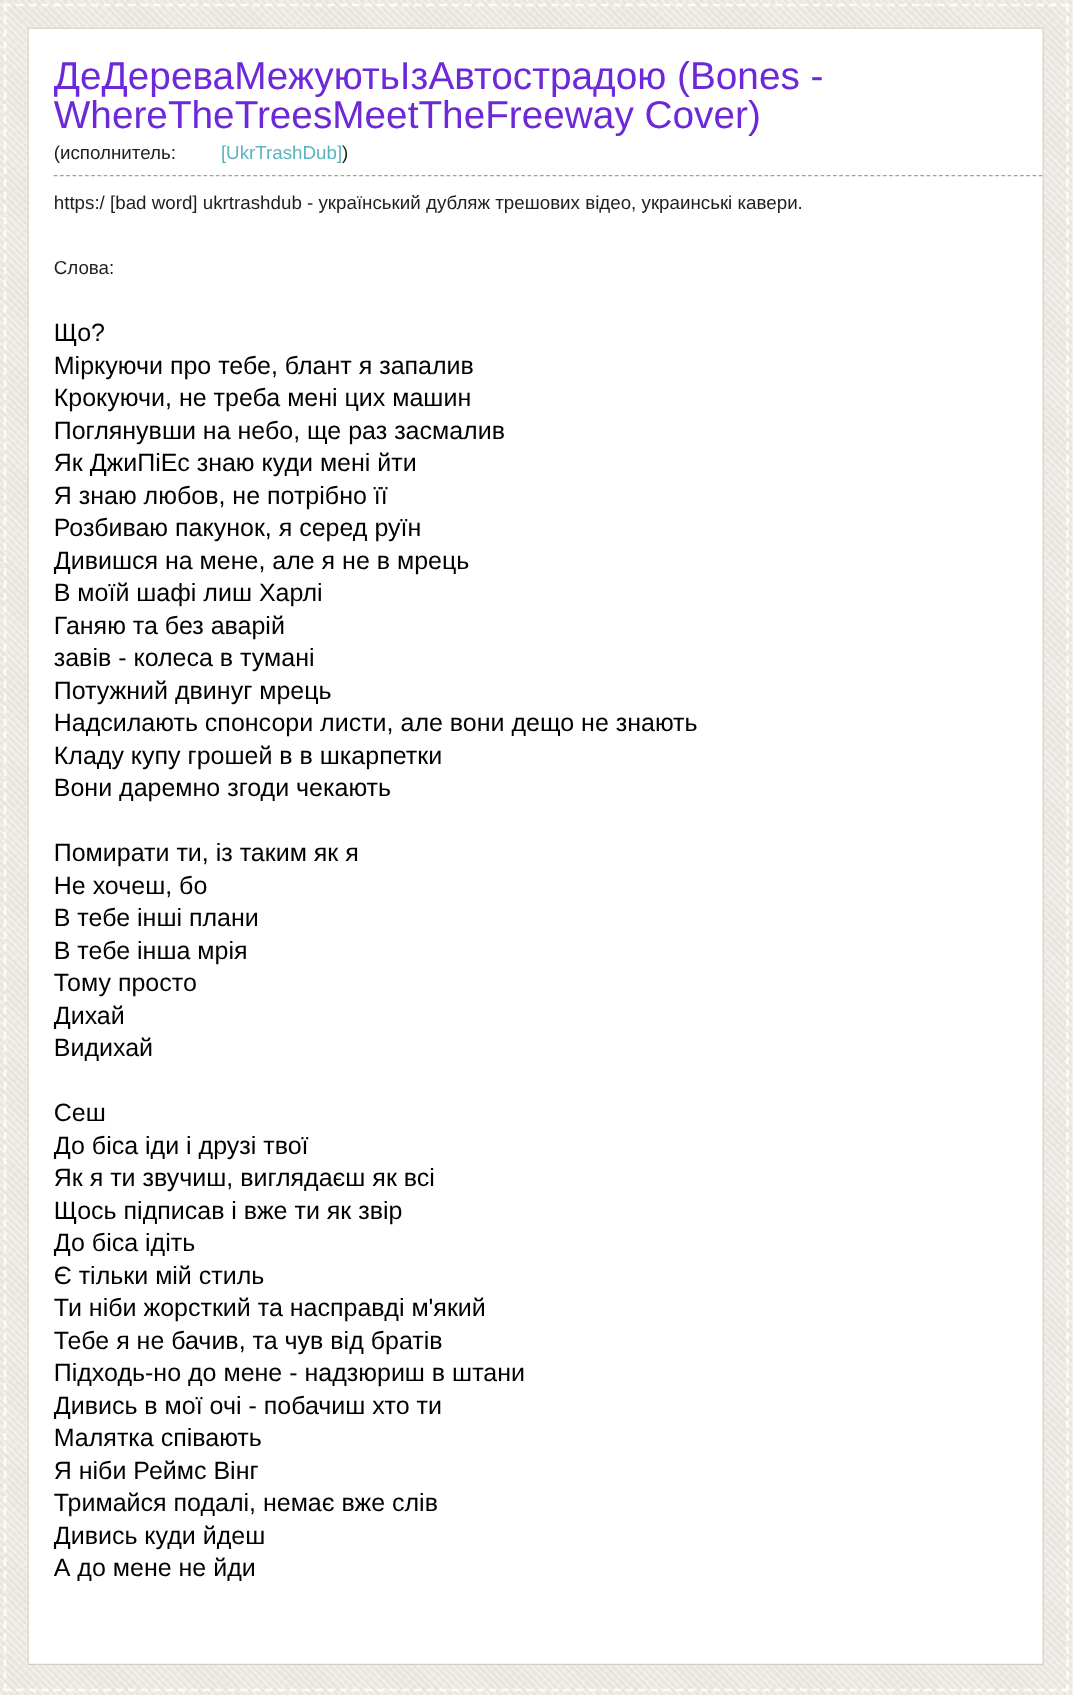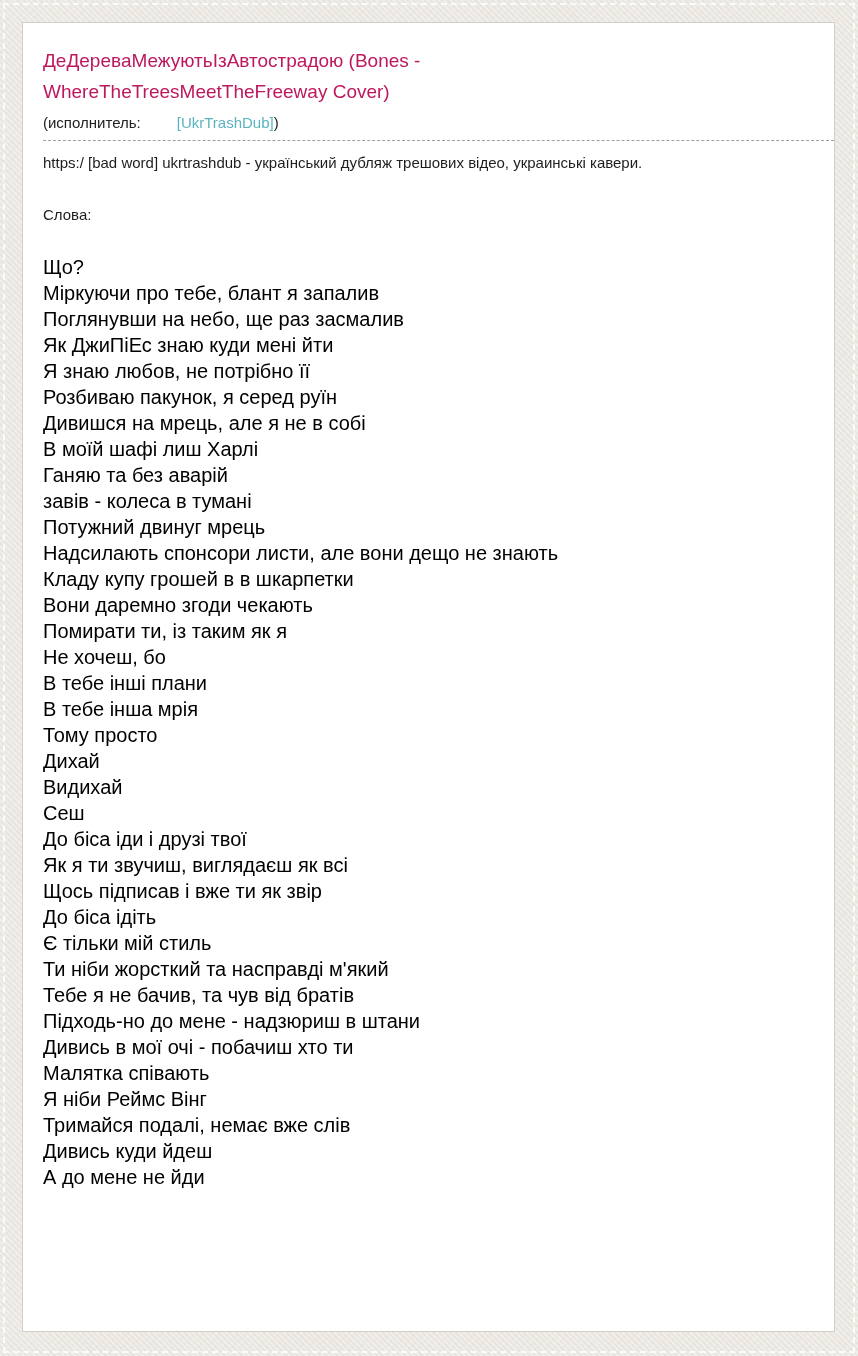--- a/index.html
+++ b/index.html
@@ -31,24 +31,24 @@
     height: 1310px;
     box-sizing: border-box;
     background: #ffffff;
     border: 1px solid #d3cfc8;
     padding: 12px 0 0 20px;
     overflow: hidden;
   }
   .page-title {
     margin: 10px 0 6px 0;
     max-width: 620px;
-    font-size: 19px;
+    font-size: 31px;
     line-height: 31px;
     font-weight: normal;
-    color: #be185d;
+    color: #6d28d9;
   }
   .artist-line {
     font-size: 15px;
     line-height: 20px;
     color: #222222;
     padding-bottom: 7px;
     border-bottom: 1px dashed #9aa0a6;
     margin-right: 0;
   }
   .artist-link {
@@ -72,20 +72,21 @@
     line-height: 26px;
     color: #1e1e1e;
   }
   .lyrics {
     margin-top: 26px;
     font-size: 20px;
     line-height: 26px;
     color: #000000;
   }
   .stanza + .stanza {
+    margin-top: 26px;
   }
   .lyric-line {
     min-height: 26px;
     white-space: nowrap;
   }
 </style>
 </head>
 <body>
 
 <div class="stitch-frame"></div>
@@ -98,25 +99,26 @@
   </div>
 
   <div class="description">https:/ [bad word] ukrtrashdub - український дубляж трешових відео, украинські кавери.</div>
 
   <div class="lyrics-label">Слова:</div>
 
   <div class="lyrics" id="lyrics">
       <div class="stanza">
         <div class="lyric-line">Що?</div>
         <div class="lyric-line">Міркуючи про тебе, блант я запалив</div>
+        <div class="lyric-line">Крокуючи, не треба мені цих машин</div>
         <div class="lyric-line">Поглянувши на небо, ще раз засмалив</div>
         <div class="lyric-line">Як ДжиПіЕс знаю куди мені йти</div>
         <div class="lyric-line">Я знаю любов, не потрібно її</div>
         <div class="lyric-line">Розбиваю пакунок, я серед руїн</div>
-        <div class="lyric-line">Дивишся на мрець, але я не в собі</div>
+        <div class="lyric-line">Дивишся на мене, але я не в мрець</div>
         <div class="lyric-line">В моїй шафі лиш Харлі</div>
         <div class="lyric-line">Ганяю та без аварій</div>
         <div class="lyric-line">завів - колеса в тумані</div>
         <div class="lyric-line">Потужний двинуг мрець</div>
         <div class="lyric-line">Надсилають спонсори листи, але вони дещо не знають</div>
         <div class="lyric-line">Кладу купу грошей в в шкарпетки</div>
         <div class="lyric-line">Вони даремно згоди чекають</div>
       </div>
       <div class="stanza">
         <div class="lyric-line">Помирати ти, із таким як я</div>

